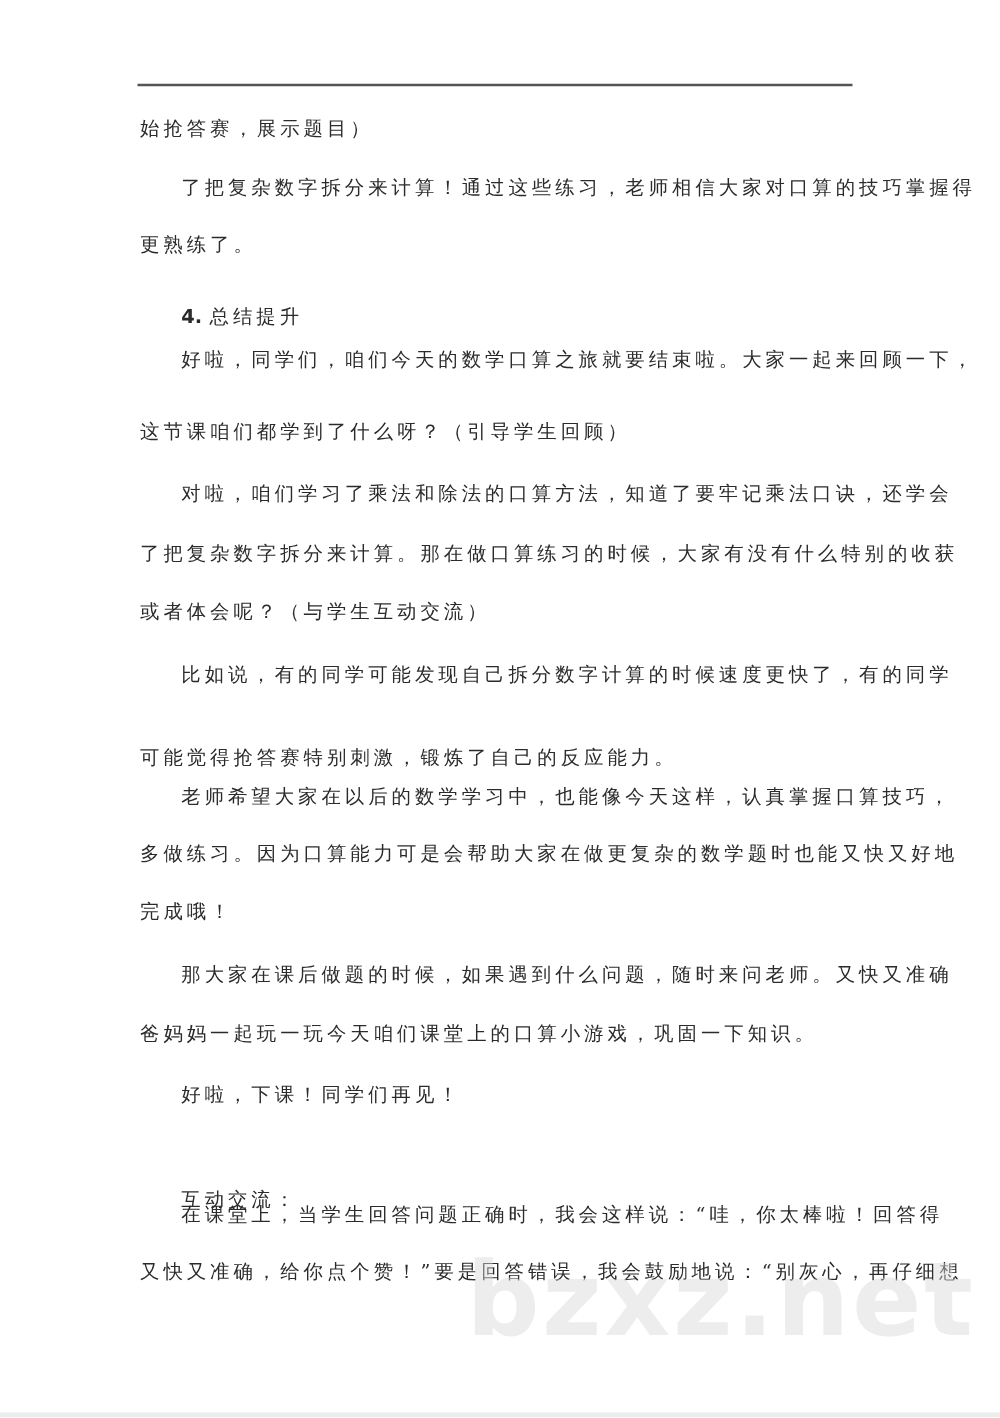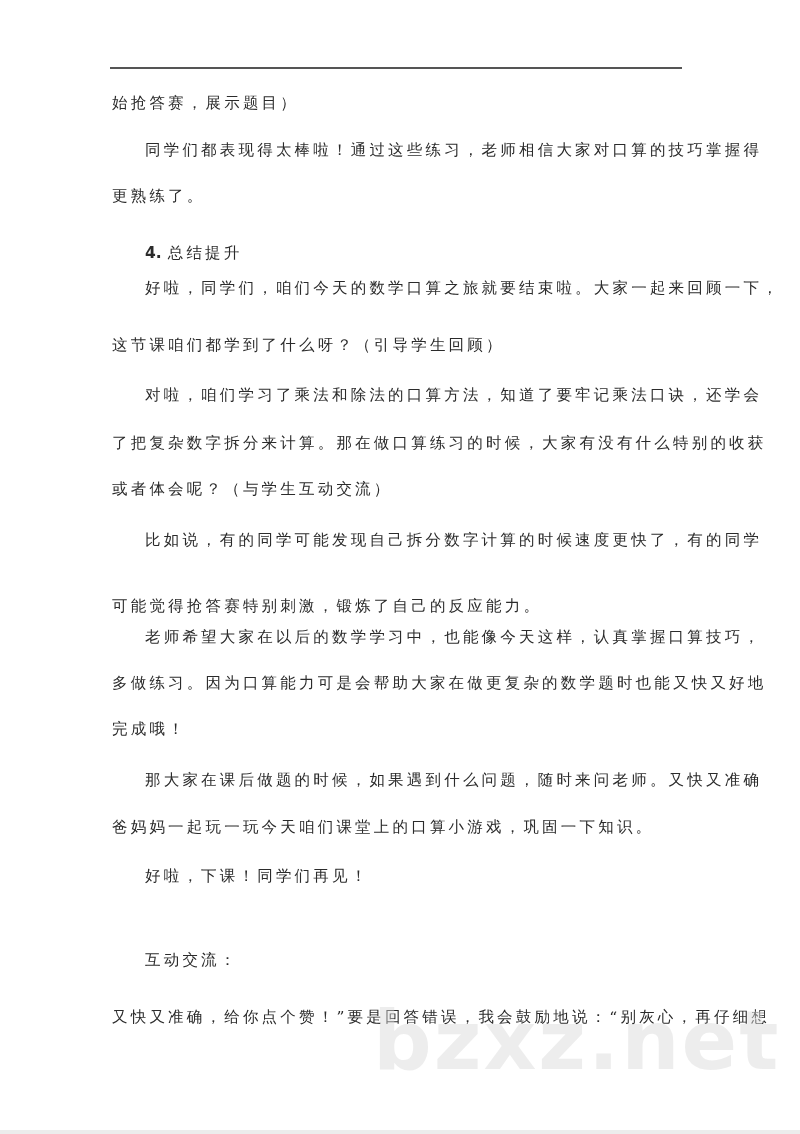--- a/index.html
+++ b/index.html
@@ -17,21 +17,21 @@
       font-size: 82px; color: #d8d8d8; opacity: 0.45; letter-spacing: 2px; pointer-events: none; }
   </style>
 </head>
 <body>
 
 <div class="page">
   <div class="header-rule"></div>
 
   <div class="line" style="top:93px">始抢答赛，展示题目）</div>
 
-  <div class="line indent" style="top:140px">同学们都表现得太棒啦！通过这些练习，老师相信大家对口算的技巧掌握得</div>
+  <div class="line indent" style="top:140px">了把复杂数字拆分来计算！通过这些练习，老师相信大家对口算的技巧掌握得</div>
   <div class="line" style="top:186px">更熟练了。</div>
 
   <div class="line indent" style="top:243px">
     <span class="heading-num">4.</span><span>总结提升</span>
   </div>
 
   <div class="line indent" style="top:278px">好啦，同学们，咱们今天的数学口算之旅就要结束啦。大家一起来回顾一下，</div>
   <div class="line" style="top:335px">这节课咱们都学到了什么呀？（引导学生回顾）</div>
 
   <div class="line indent" style="top:385px">对啦，咱们学习了乘法和除法的口算方法，知道了要牢记乘法口诀，还学会</div>
@@ -45,16 +45,17 @@
   <div class="line" style="top:673px">多做练习。因为口算能力可是会帮助大家在做更复杂的数学题时也能又快又好地</div>
   <div class="line" style="top:719px">完成哦！</div>
 
   <div class="line indent" style="top:770px">那大家在课后做题的时候，如果遇到什么问题，随时来问老师。又快又准确</div>
   <div class="line" style="top:817px">爸妈妈一起玩一玩今天咱们课堂上的口算小游戏，巩固一下知识。</div>
 
   <div class="line indent" style="top:866px">好啦，下课！同学们再见！</div>
 
   <div class="line indent" style="top:950px">互动交流：</div>
 
+  <div class="line indent" style="top:962px">在课堂上，当学生回答问题正确时，我会这样说：“哇，你太棒啦！回答得</div>
   <div class="line" style="top:1007px">又快又准确，给你点个赞！”要是回答错误，我会鼓励地说：“别灰心，再仔细想</div>
 
   <div class="watermark">bzxz.net</div>
 </div>
 
 </body></html>

